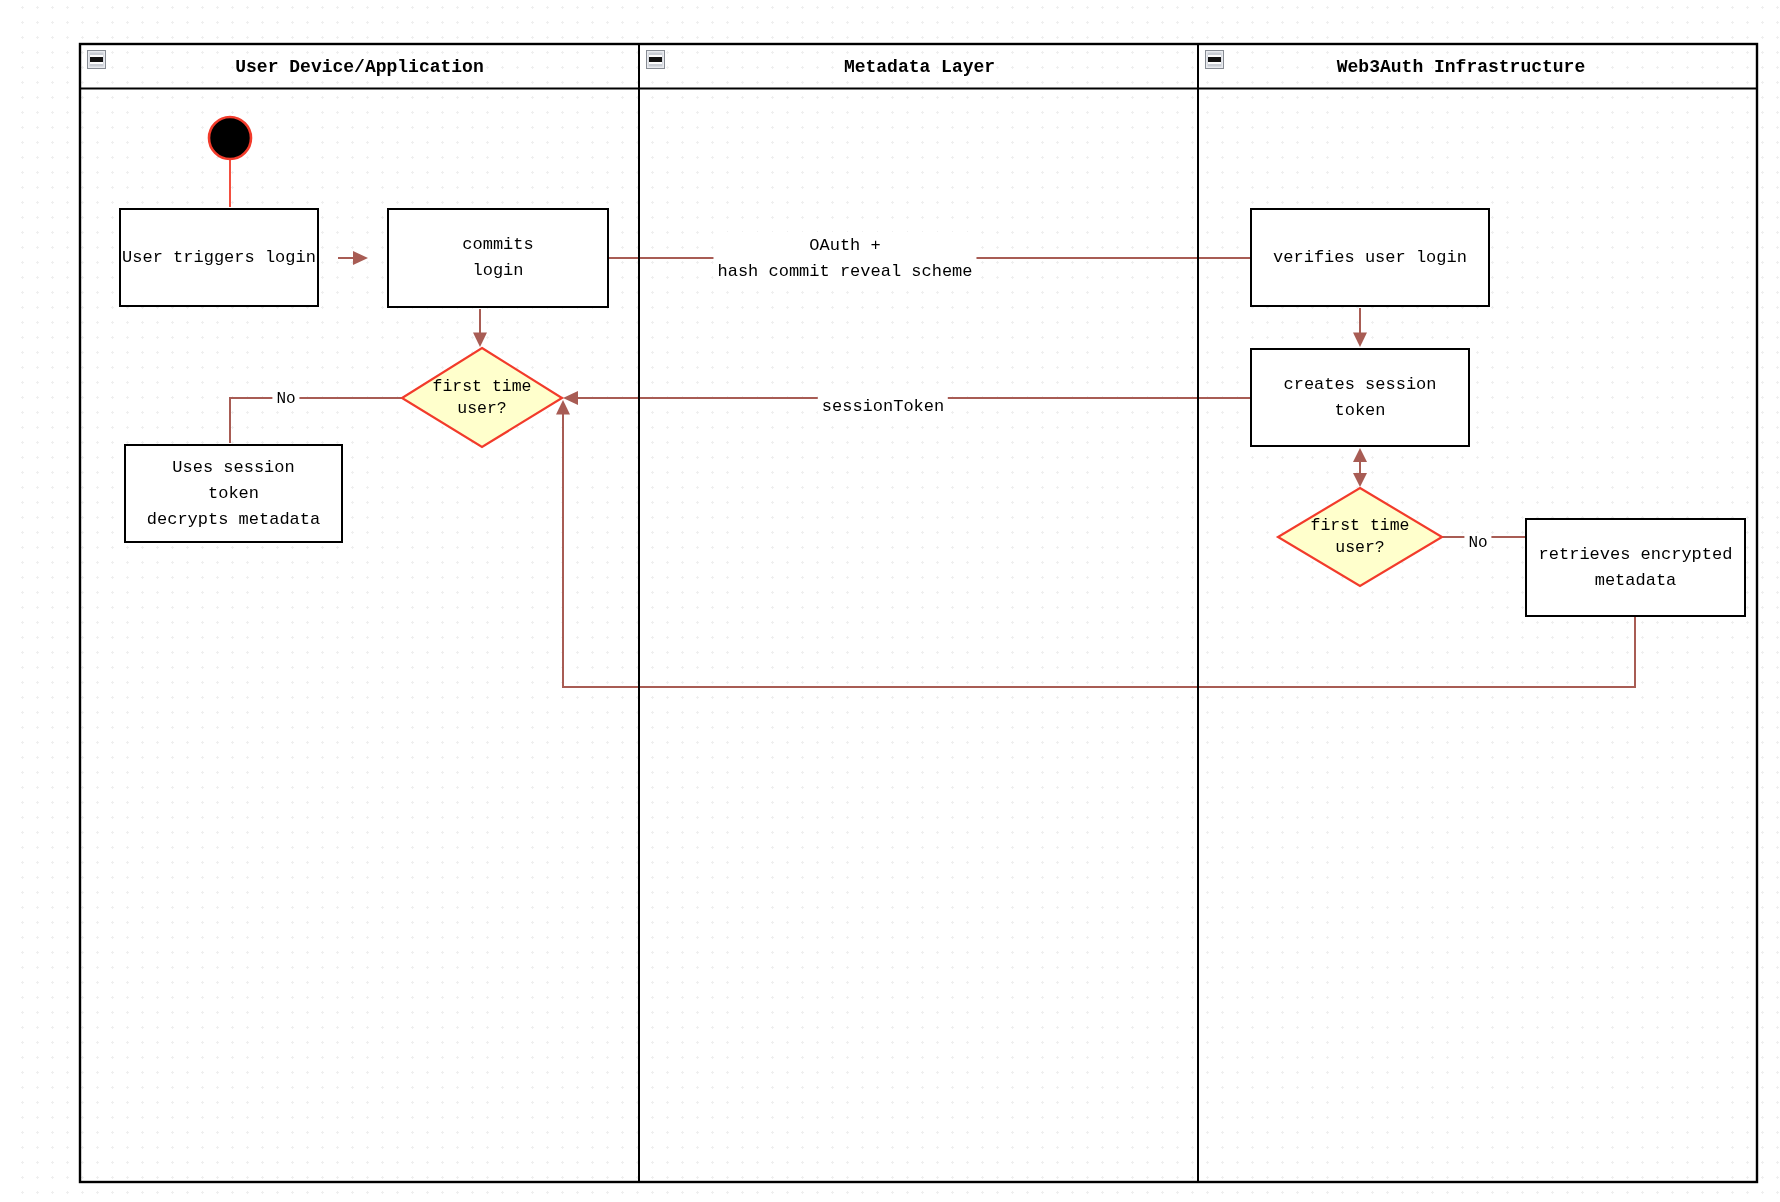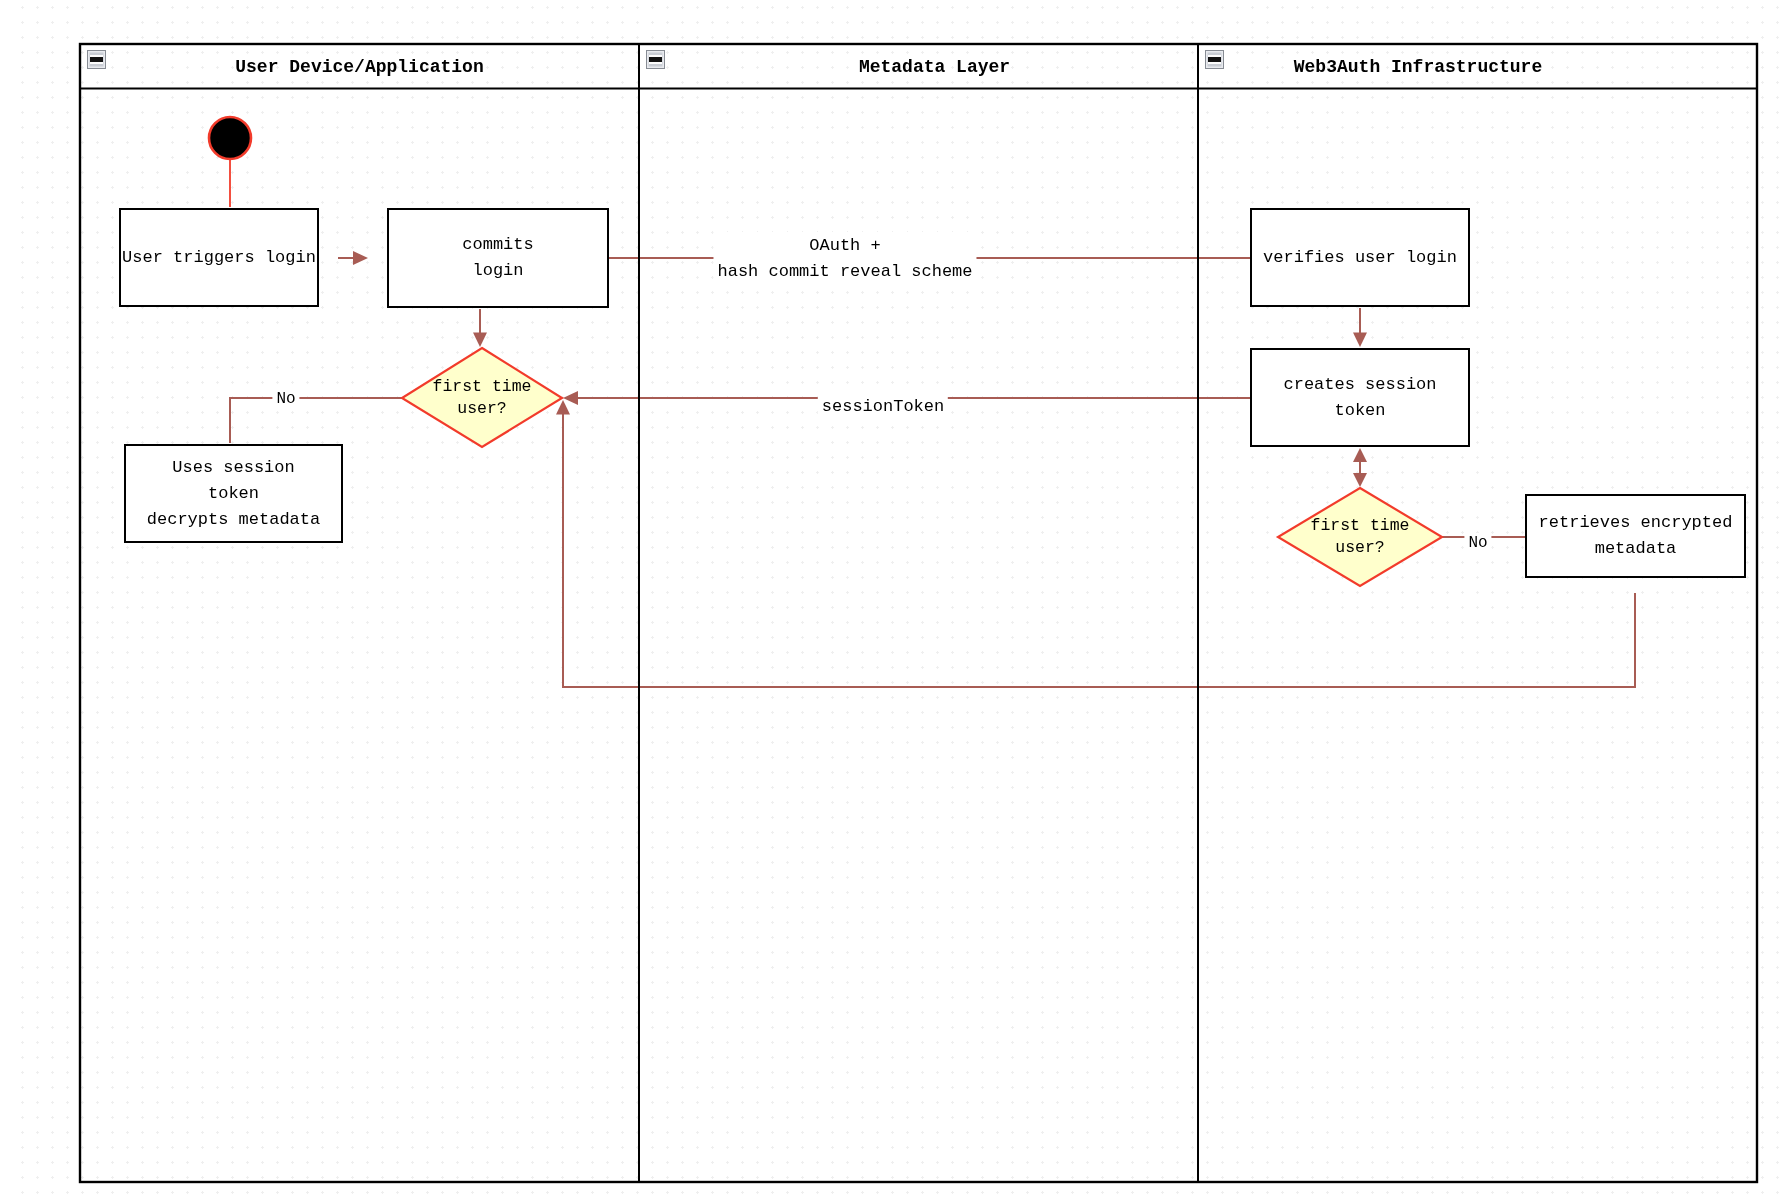--- a/index.html
+++ b/index.html
@@ -101,24 +101,24 @@
 
     <circle cx="215" cy="138" r="21" fill="#000000" stroke="#F23B2B" stroke-width="2.6"></circle>
 
     <polygon points="467,348 547,398 467,447 387,398" fill="#FFFFCC" stroke="#F23B2B" stroke-width="2.2"></polygon>
     <polygon points="1345,488 1427,537 1345,586 1263,537" fill="#FFFFCC" stroke="#F23B2B" stroke-width="2.2"></polygon>
   </svg>
 
   <div class="lane-header" style="left:65px;width:559px;">
     <span>User Device/Application</span>
   </div>
-  <div class="lane-header" style="left:640px;width:559px;border-radius:17px;">
+  <div class="lane-header" style="left:625px;width:559px;border-radius:17px;">
     <span>Metadata Layer</span>
   </div>
-  <div class="lane-header" style="left:1133px;width:540px;">
+  <div class="lane-header" style="left:1176px;width:540px;">
     <span>Web3Auth Infrastructure</span>
   </div>
 
   <div class="collapse-btn" style="left:72px;">
       <div class="bar"></div>
     </div>
   <div class="collapse-btn" style="left:631px;">
       <div class="bar"></div>
     </div>
   <div class="collapse-btn" style="left:1190px;">
@@ -130,28 +130,28 @@
   </div>
   <div class="node" style="left:372px;top:208px;width:222px;height:100px;">
     <span class="node-label">commits
 login</span>
   </div>
   <div class="node" style="left:109px;top:444px;width:219px;height:99px;">
     <span class="node-label">Uses session
 token
 decrypts metadata</span>
   </div>
-  <div class="node" style="left:1235px;top:208px;width:220px;height:99px;">
+  <div class="node" style="left:1235px;top:208px;width:240px;height:99px;">
     <span class="node-label">verifies user login</span>
   </div>
   <div class="node" style="left:1235px;top:348px;width:220px;height:99px;align-items:center;">
     <span class="node-label">creates session
 token</span>
   </div>
-  <div class="node" style="left:1510px;top:494px;width:221px;height:84px;">
+  <div class="node" style="left:1510px;top:518px;width:221px;height:99px;">
     <span class="node-label">retrieves encrypted
 metadata</span>
   </div>
 
   <div class="diamond-label" style="left:387px;top:348px;width:160px;height:99px;">
     <span class="diamond-text">first time
 user?</span>
   </div>
   <div class="diamond-label" style="left:1263px;top:488px;width:164px;height:98px;">
     <span class="diamond-text">first time

